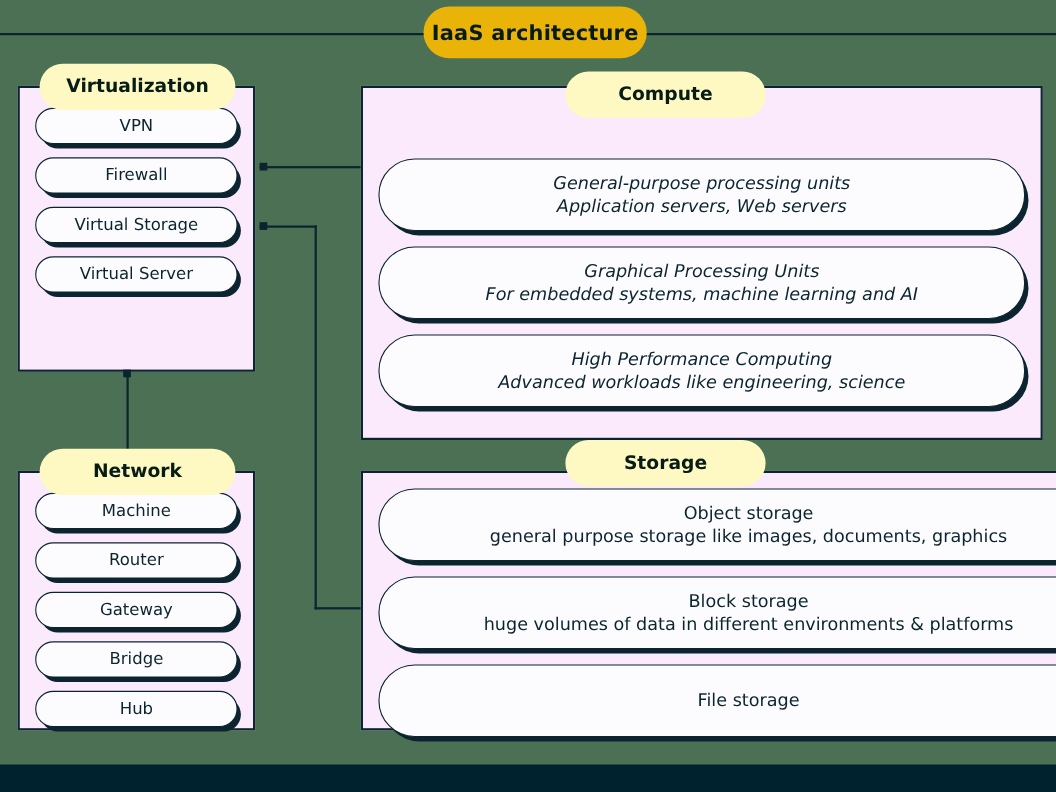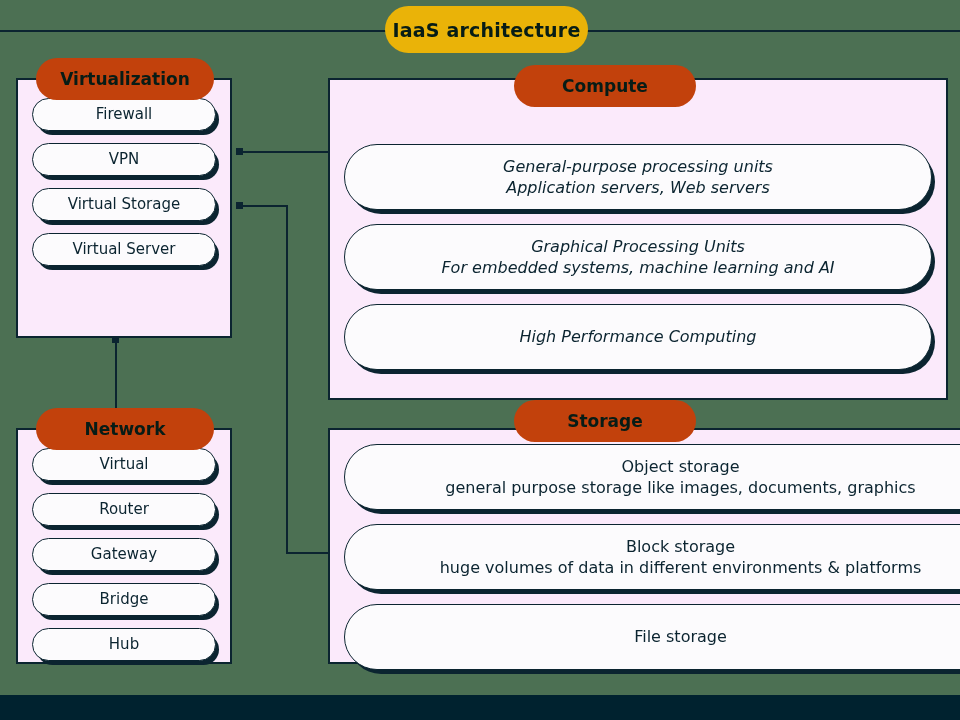--- a/index.html
+++ b/index.html
@@ -67,21 +67,21 @@
 
   #panel-virtualization { left: 16px;  top: 78px;  width: 216px; height: 260px; }
   #panel-network        { left: 16px;  top: 428px; width: 216px; height: 236px; }
   #panel-compute        { left: 328px; top: 78px;  width: 620px; height: 322px; }
   #panel-storage        { left: 328px; top: 428px; width: 705px; height: 236px; }
 
   
   .section-pill {
     position: absolute;
     height: 42px;
-    background: #c2410c;
+    background: #fef9c3;
     border-radius: 21px;
     display: flex;
     align-items: center;
     justify-content: center;
     font-size: 17px;
     font-weight: 700;
     color: #071c16;
     z-index: 7;
     padding: 0 22px;
     white-space: nowrap;
@@ -165,39 +165,39 @@
 <div class="conn conn-v" style="left:115px; top:338px; height:74px;"></div>
 <div class="conn-dot" style="left:112px; top:336px;"></div>
 
 <div class="outer-frame"></div>
 
 <div class="title-pill">IaaS architecture</div>
 
 <div class="panel col-narrow" id="panel-virtualization">
   <div class="items" style="top:18px;">
     <div class="item">
+      <span class="line1">VPN</span>
+    </div>
+    <div class="item">
       <span class="line1">Firewall</span>
-    </div>
-    <div class="item">
-      <span class="line1">VPN</span>
     </div>
     <div class="item">
       <span class="line1">Virtual Storage</span>
     </div>
     <div class="item">
       <span class="line1">Virtual Server</span>
     </div>
   </div>
 </div>
 <div class="section-pill" id="pill-virtualization">Virtualization</div>
 
 <div class="panel col-narrow" id="panel-network">
   <div class="items" style="top:18px;">
     <div class="item">
-      <span class="line1">Virtual</span>
+      <span class="line1">Machine</span>
     </div>
     <div class="item">
       <span class="line1">Router</span>
     </div>
     <div class="item">
       <span class="line1">Gateway</span>
     </div>
     <div class="item">
       <span class="line1">Bridge</span>
     </div>
@@ -213,20 +213,21 @@
     <div class="item">
       <span class="line1">General-purpose processing units</span>
       <span class="line2">Application servers, Web servers</span>
     </div>
     <div class="item">
       <span class="line1">Graphical Processing Units</span>
       <span class="line2">For embedded systems, machine learning and AI</span>
     </div>
     <div class="item">
       <span class="line1">High Performance Computing</span>
+      <span class="line2">Advanced workloads like engineering, science</span>
     </div>
   </div>
 </div>
 <div class="section-pill" id="pill-compute">Compute</div>
 
 <div class="panel col-wide" id="panel-storage">
   <div class="items" style="top:14px;">
     <div class="item">
       <span class="line1">Object storage</span>
       <span class="line2">general purpose storage like images, documents, graphics</span>

